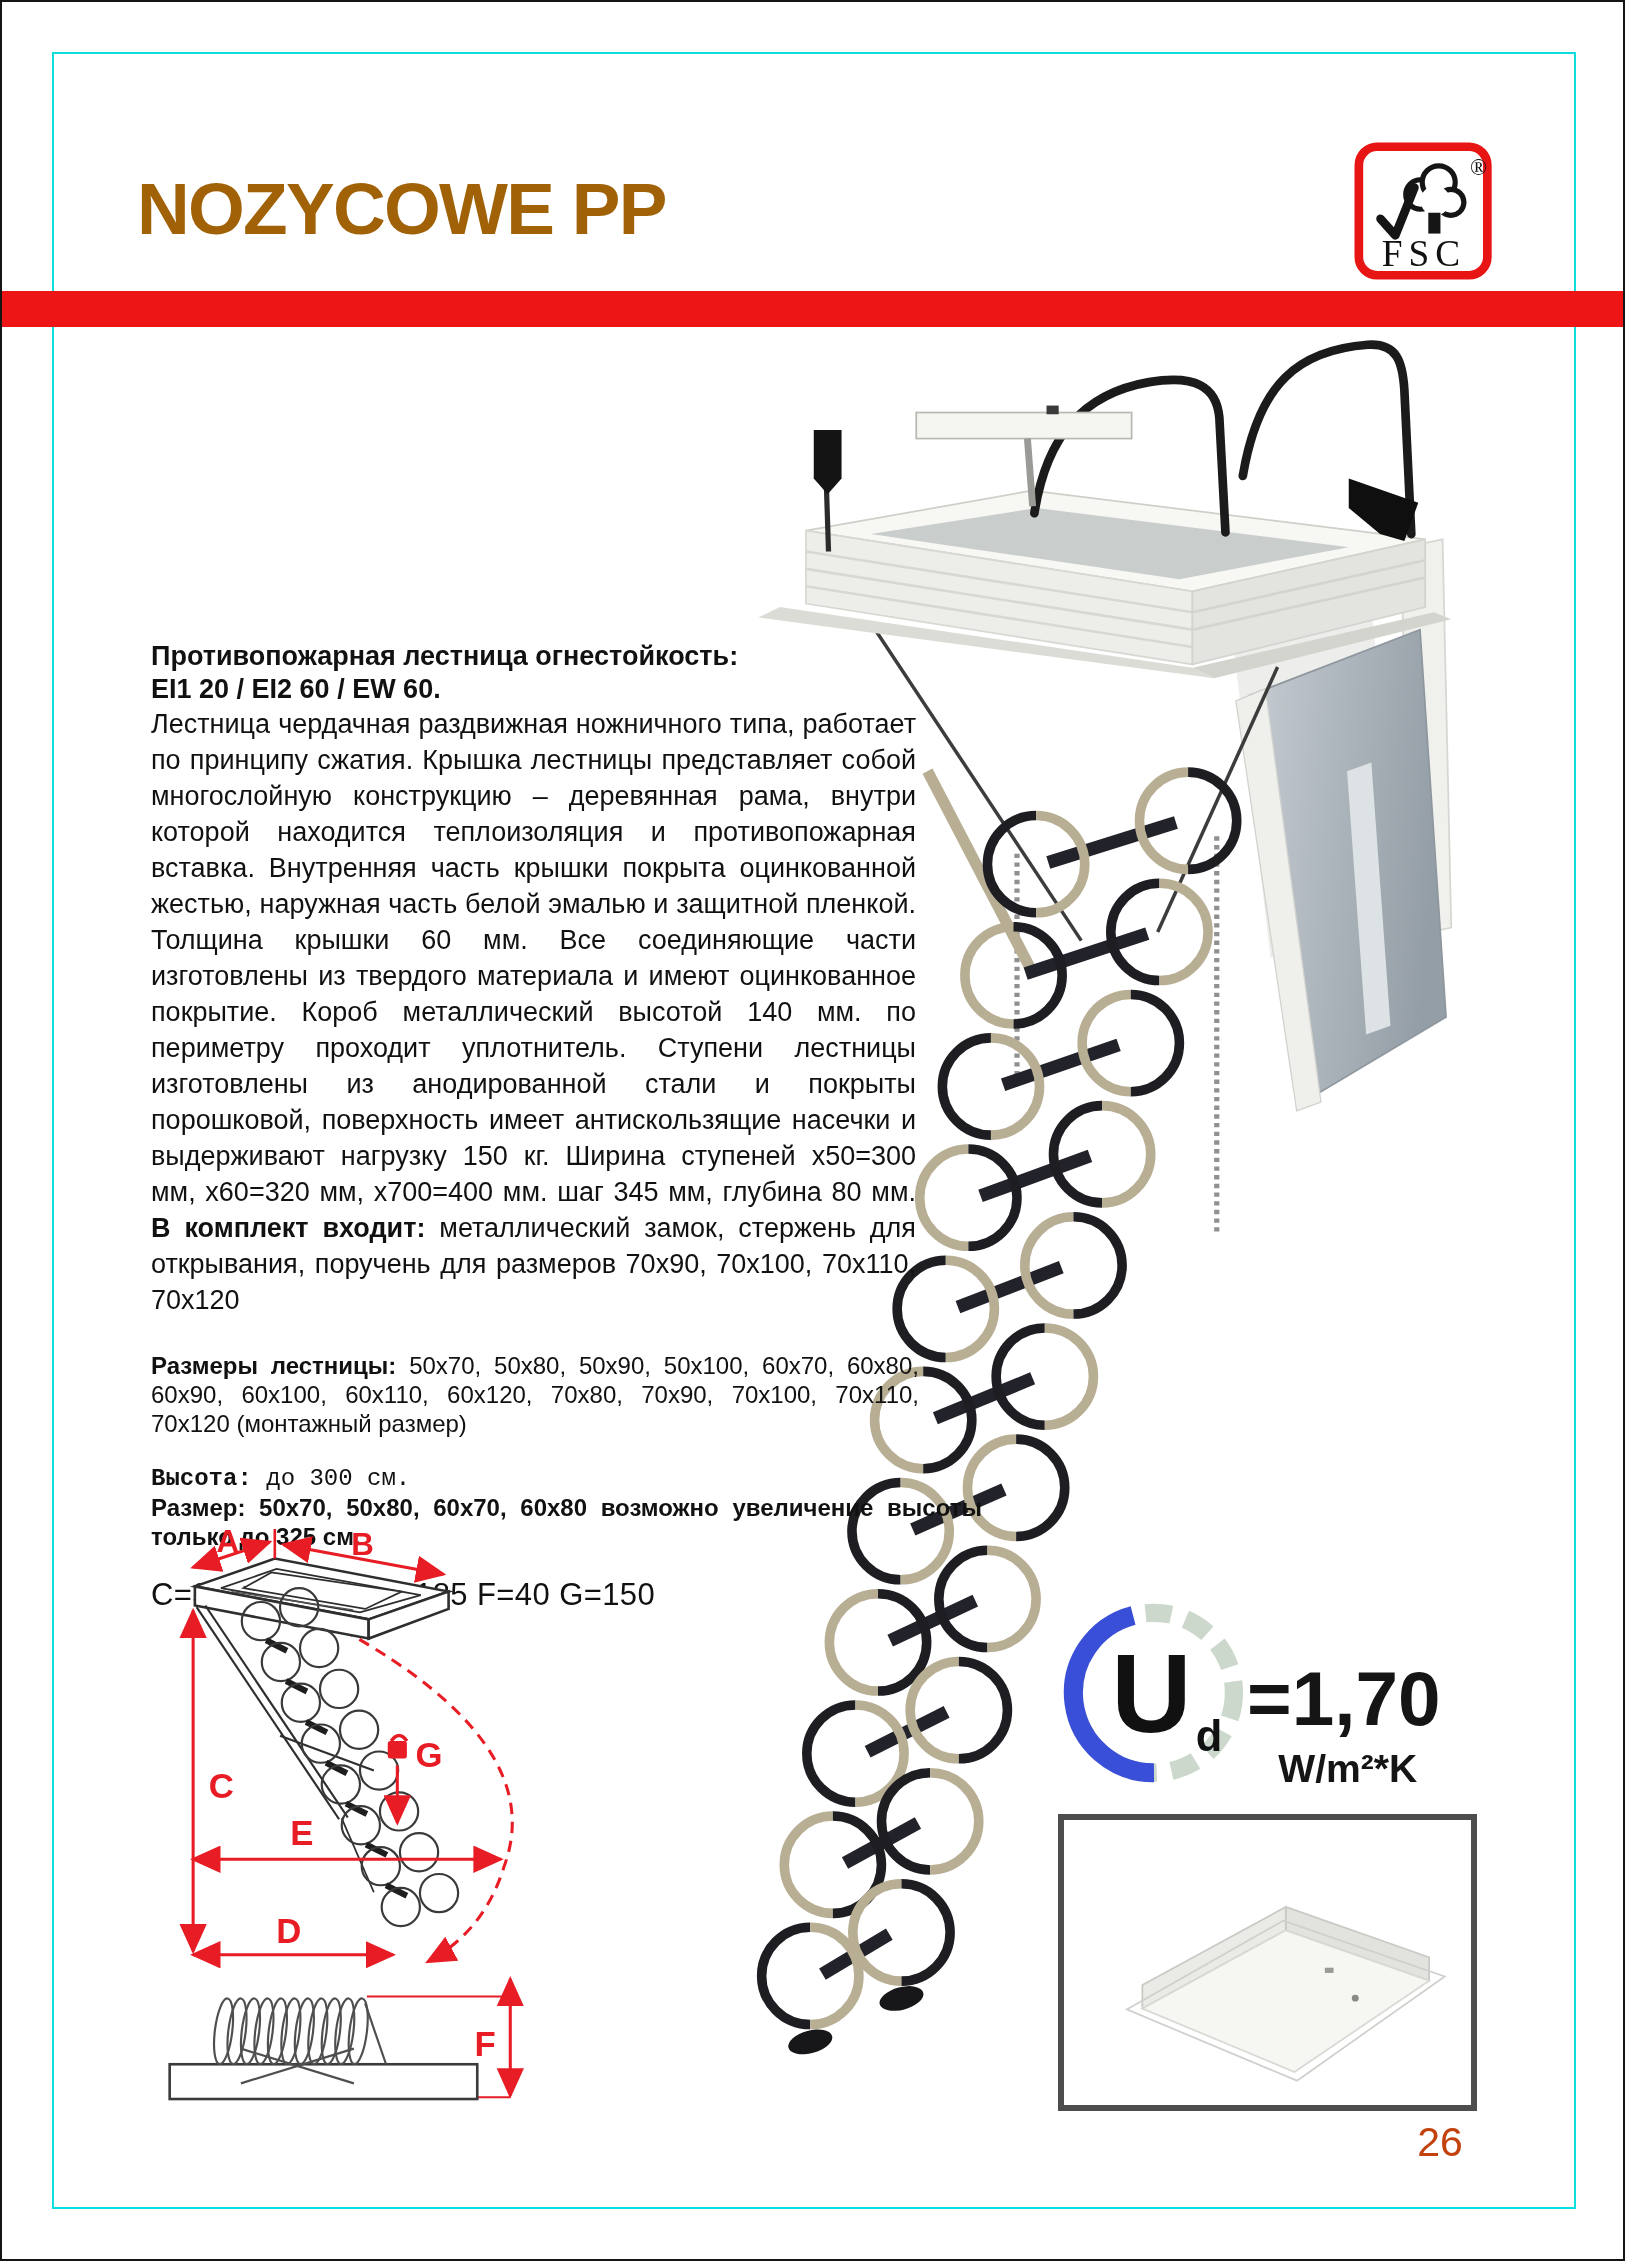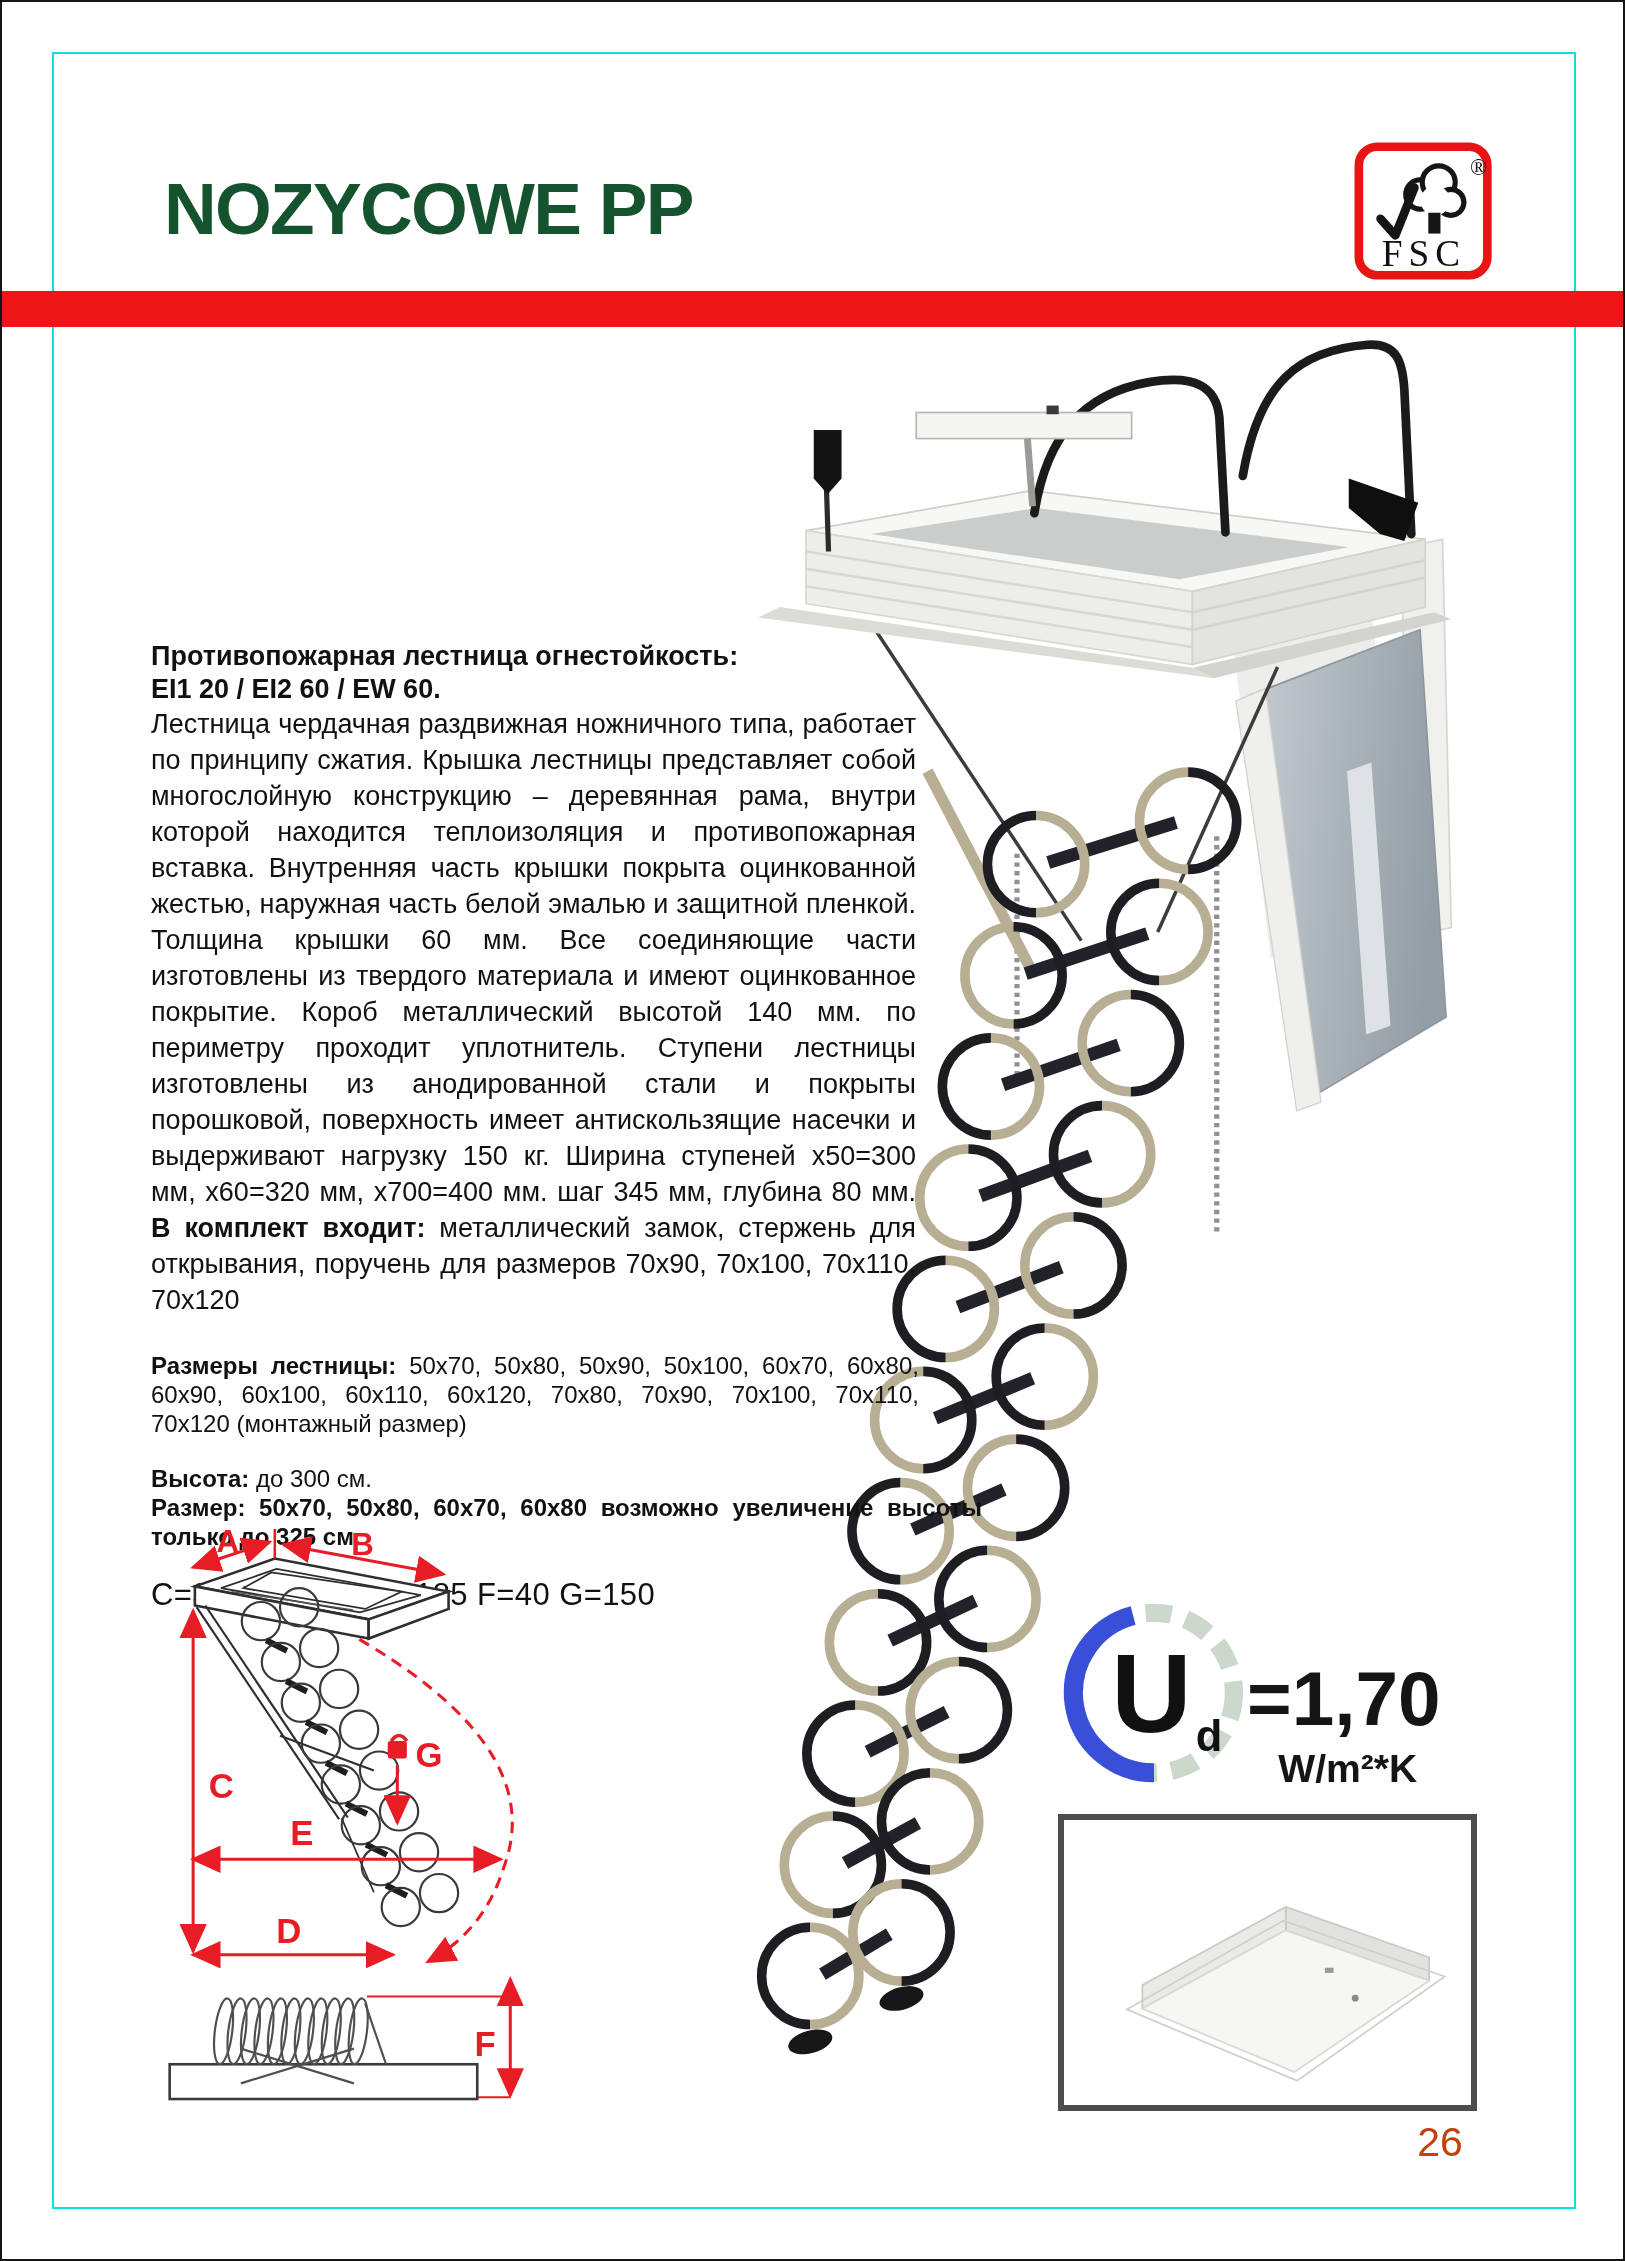--- a/index.html
+++ b/index.html
@@ -2,30 +2,30 @@
 <html style="font-size:14px"><head>
 <meta charset="utf-8">
 <style>
   html,body{margin:0;padding:0;background:#888;}
   .page{position:relative;width:1625px;height:2261px;background:#fff;
         font-family:"Liberation Sans",sans-serif;color:#111;overflow:hidden;
         box-sizing:border-box;border:2.6px solid #151515;}
   .cyan-frame{position:absolute;left:50px;top:50px;width:1520px;height:2153px;
         border:2.6px solid #0adede;pointer-events:none;}
   .red-stripe{position:absolute;left:0;top:289px;width:1625px;height:36px;background:#ed1515;}
-  .title{position:absolute;left:162px;top:165px;font-size:73px;font-weight:bold;
-        letter-spacing:-1.7px;color:#14532d;white-space:nowrap;}
+  .title{position:absolute;left:135px;top:165px;font-size:73px;font-weight:bold;
+        letter-spacing:-1.7px;color:#a16207;white-space:nowrap;}
   .fsc-box{position:absolute;left:1349px;top:130px;width:152px;height:158px;}
   .copy{position:absolute;left:149px;top:638px;width:765px;}
   .copy .h1{font-size:27px;line-height:33px;font-weight:bold;}
   .copy p{margin:0;}
   .desc{font-size:27px;line-height:36px;text-align:justify;}
   .small{font-size:24px;line-height:29px;text-align:justify;}
   .sizes{margin-top:33px !important;width:768px;}
-  .height{margin-top:26px !important;}
+  .height{margin-top:26px !important;font-family:Liberation Mono, monospace;}
   .ext{margin-top:29.5px !important;width:831px;}
   .extnote{font-size:24px;line-height:29px;font-weight:bold;width:831px;text-align:justify;}
   .dims{margin-top:26px !important;font-size:31px;letter-spacing:0.4px;}
   b{font-weight:bold;}
   .photo-svg{position:absolute;left:678px;top:330px;}
   .diagram-svg{position:absolute;left:139px;top:1525px;}
   .badge-svg{position:absolute;left:1052px;top:1582px;}
   .product-box{position:absolute;left:1056px;top:1812px;width:419px;height:297px;
         box-sizing:border-box;border:6px solid #4d4d4d;background:#fff;}
   .pagenum{position:absolute;left:1390px;top:2117px;width:96px;text-align:center;font-size:41px;color:#c2410c;}

